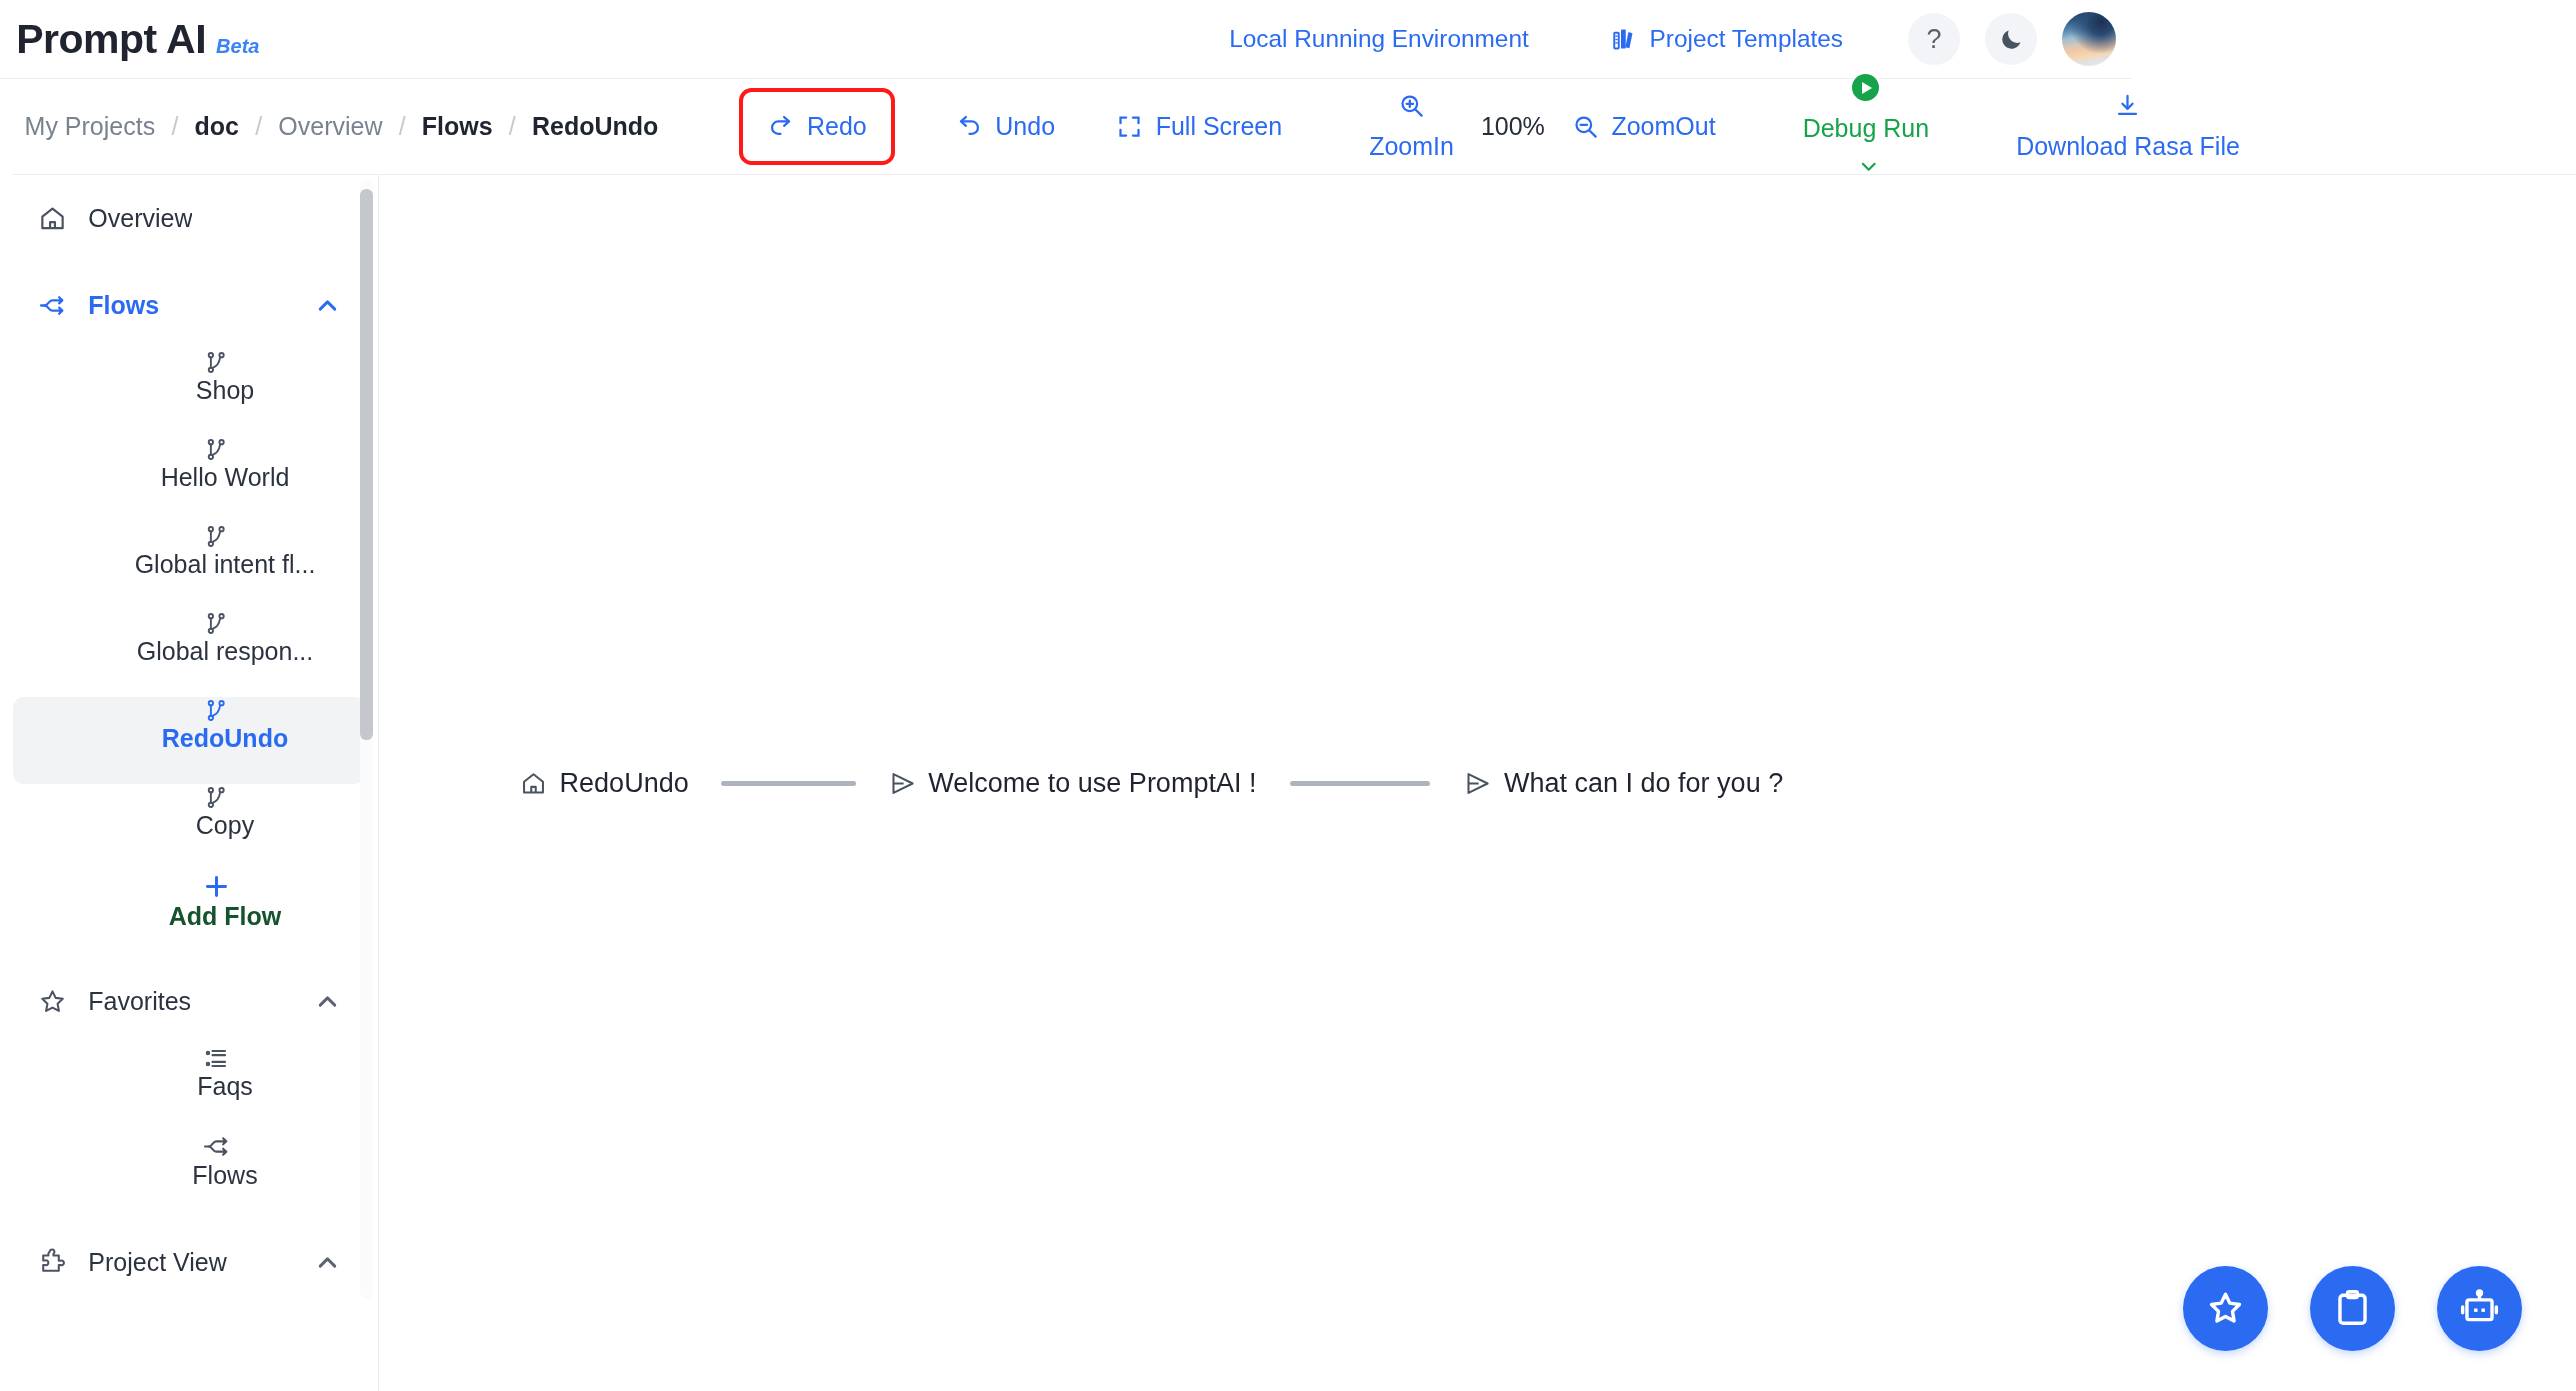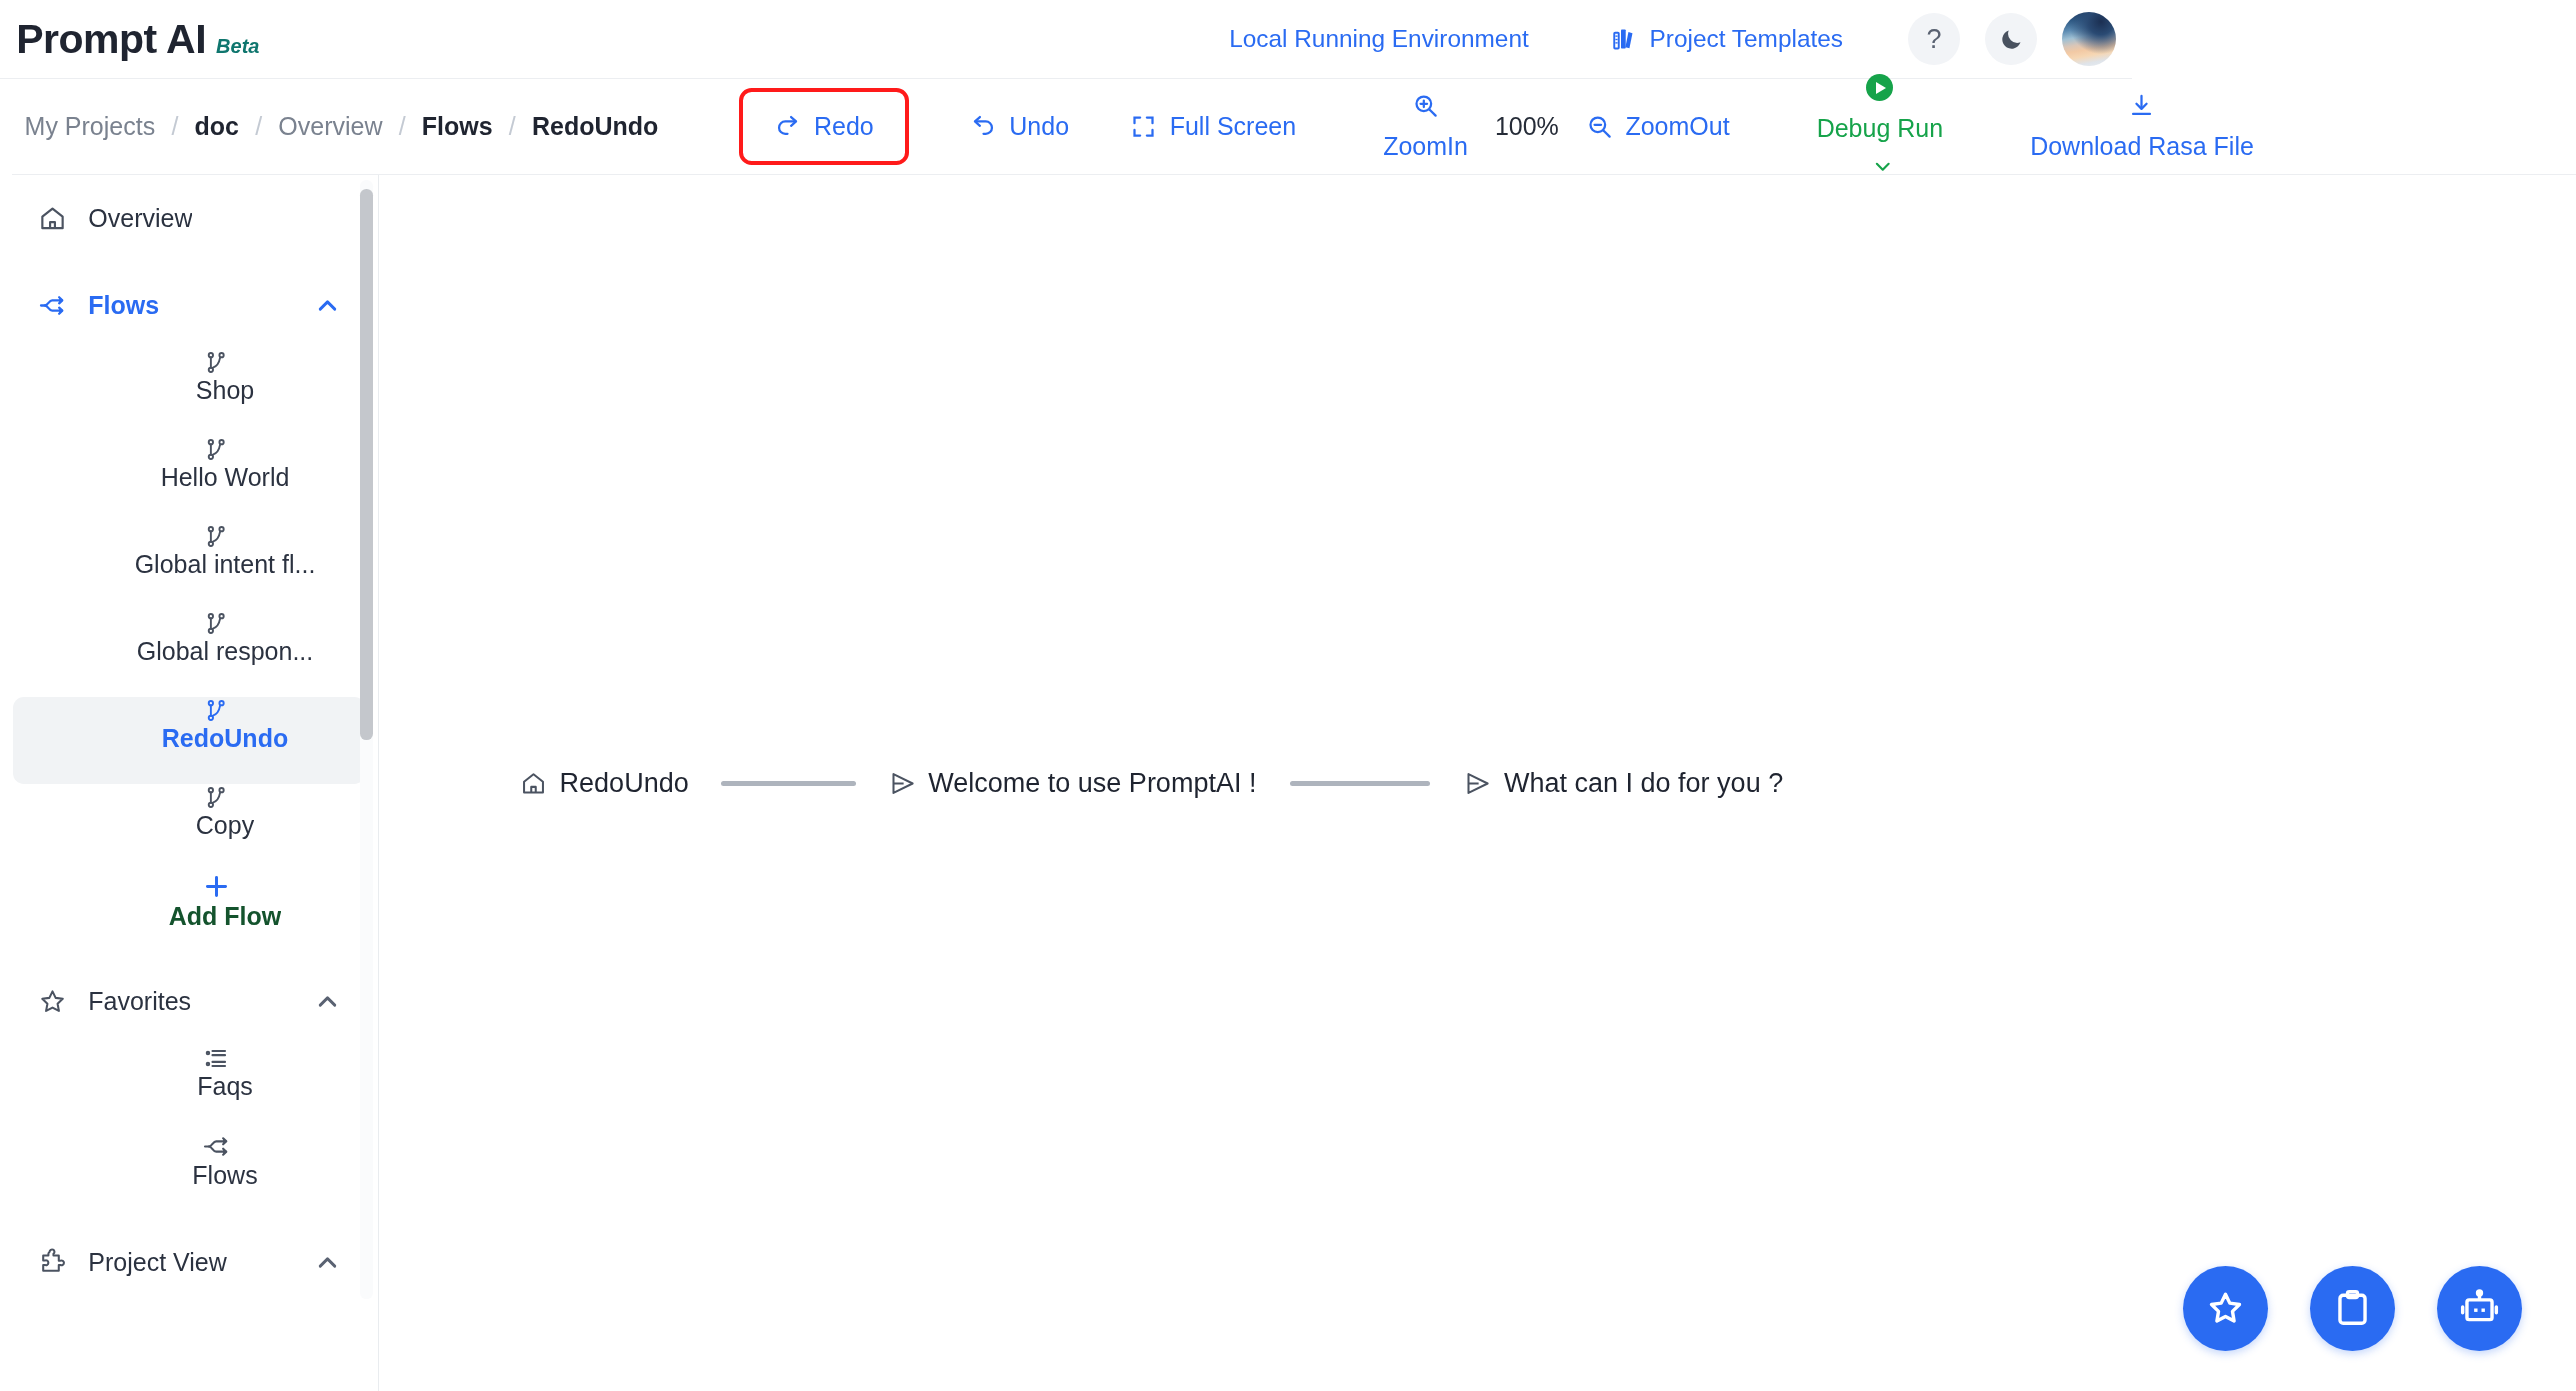--- a/index.html
+++ b/index.html
@@ -21,21 +21,21 @@
   .brand {
     display: flex; align-items: baseline;
     margin-left: 16.2px;
   }
   .brand-name {
     font-size: 41px; font-weight: 700; color: #1f2430;
     letter-spacing: -0.5px;
   }
   .brand-beta {
     font-size: 20px; font-style: italic; font-weight: 600;
-    color: #0f766e; margin-left: 10px;
+    color: #3b82f6; margin-left: 10px;
   }
   .header-right {
     margin-left: auto; display: flex; align-items: center;
     padding-right: 16px; gap: 0;
   }
   .hdr-link {
     font-size: 24.4px; color: #2a6bf2; cursor: pointer;
     display: flex; align-items: center; gap: 10.8px;
   }
   .hdr-link.lre { margin-right: 83px; }
@@ -79,21 +79,21 @@
     margin-left: 81px; height: 100%;
   }
   .tb-btn {
     display: flex; align-items: center; gap: 12.6px;
     font-size: 25px; color: #2a6bf2; cursor: pointer;
     white-space: nowrap;
   }
   .tb-btn.green { color: #16a34a; }
   .redo-wrap {
     border: 4.5px solid #ff1a1a; border-radius: 12.6px;
-    padding: 20px 31px; display: flex; align-items: center;
+    padding: 20px 24px; display: flex; align-items: center;
     gap: 12.6px; cursor: pointer;
   }
   .zoom-pct { font-size: 25px; color: #262c38; margin: 0 27px; }
   .gap-l { margin-left: 61px; }
   .gap-l-xl { margin-left: 87px; flex-direction: column; }
   .dot-play {
     width: 27px; height: 27px; border-radius: 50%;
     background: #16a34a; display: flex; align-items: center;
     justify-content: center;
   }

